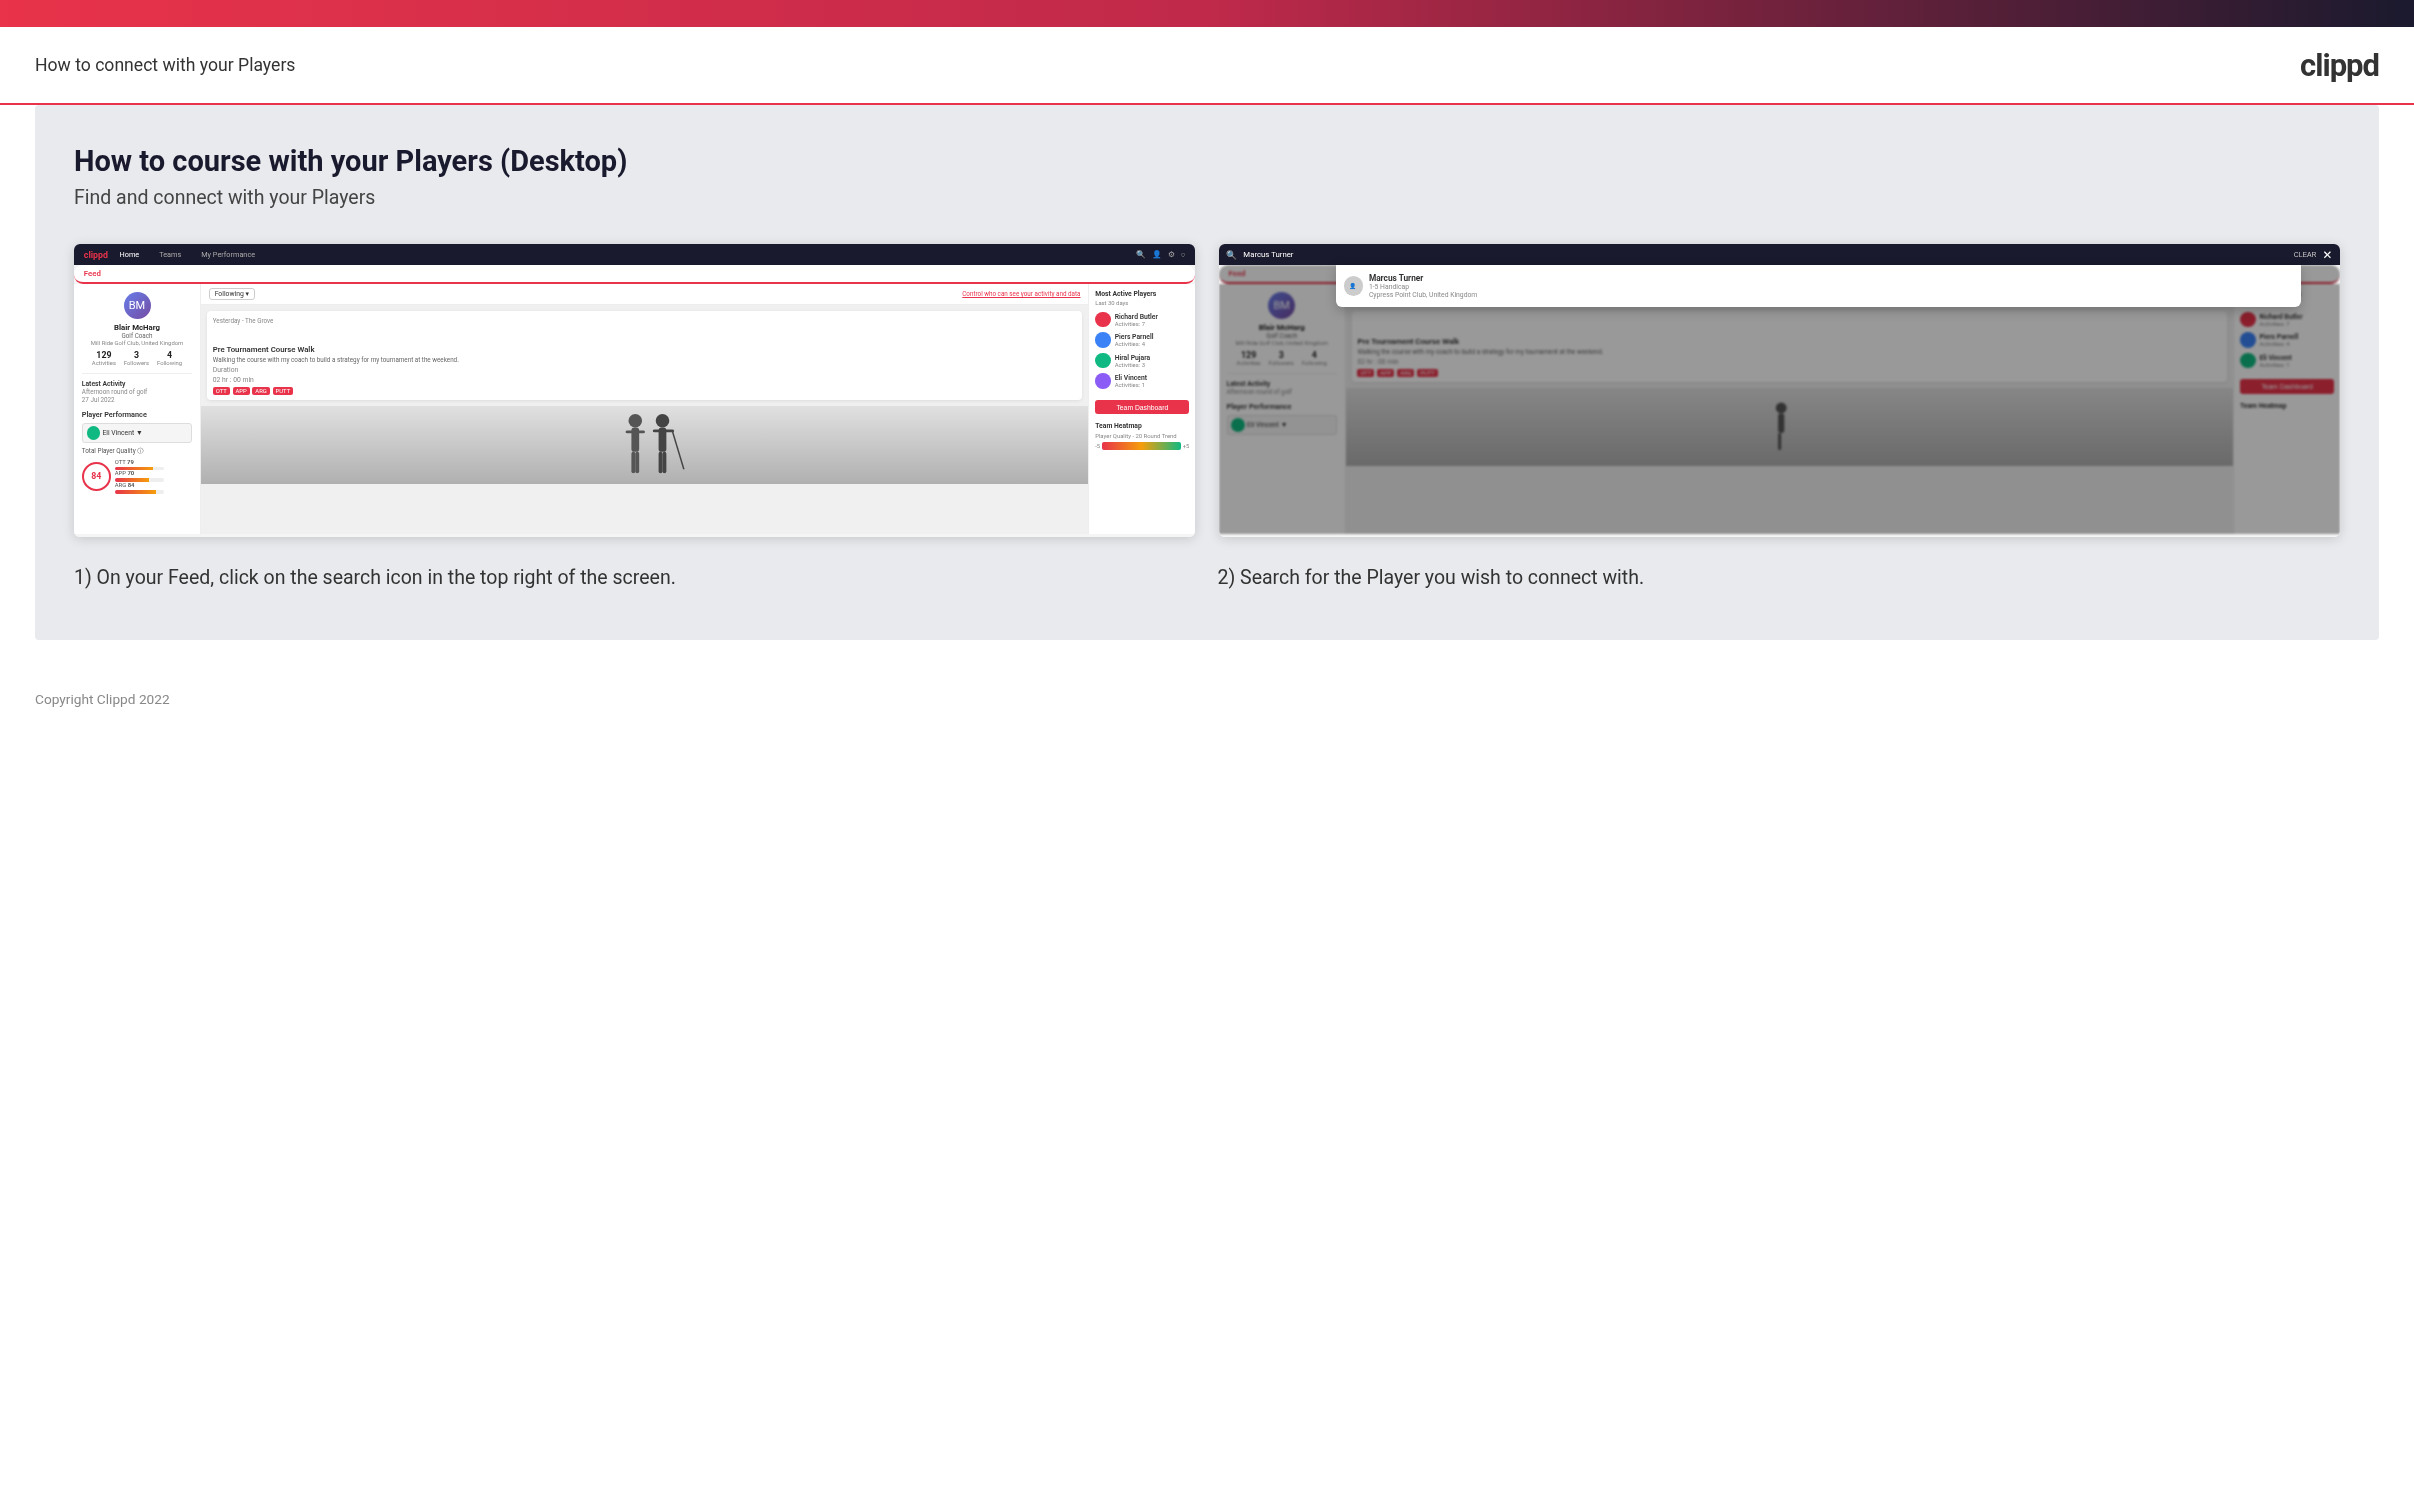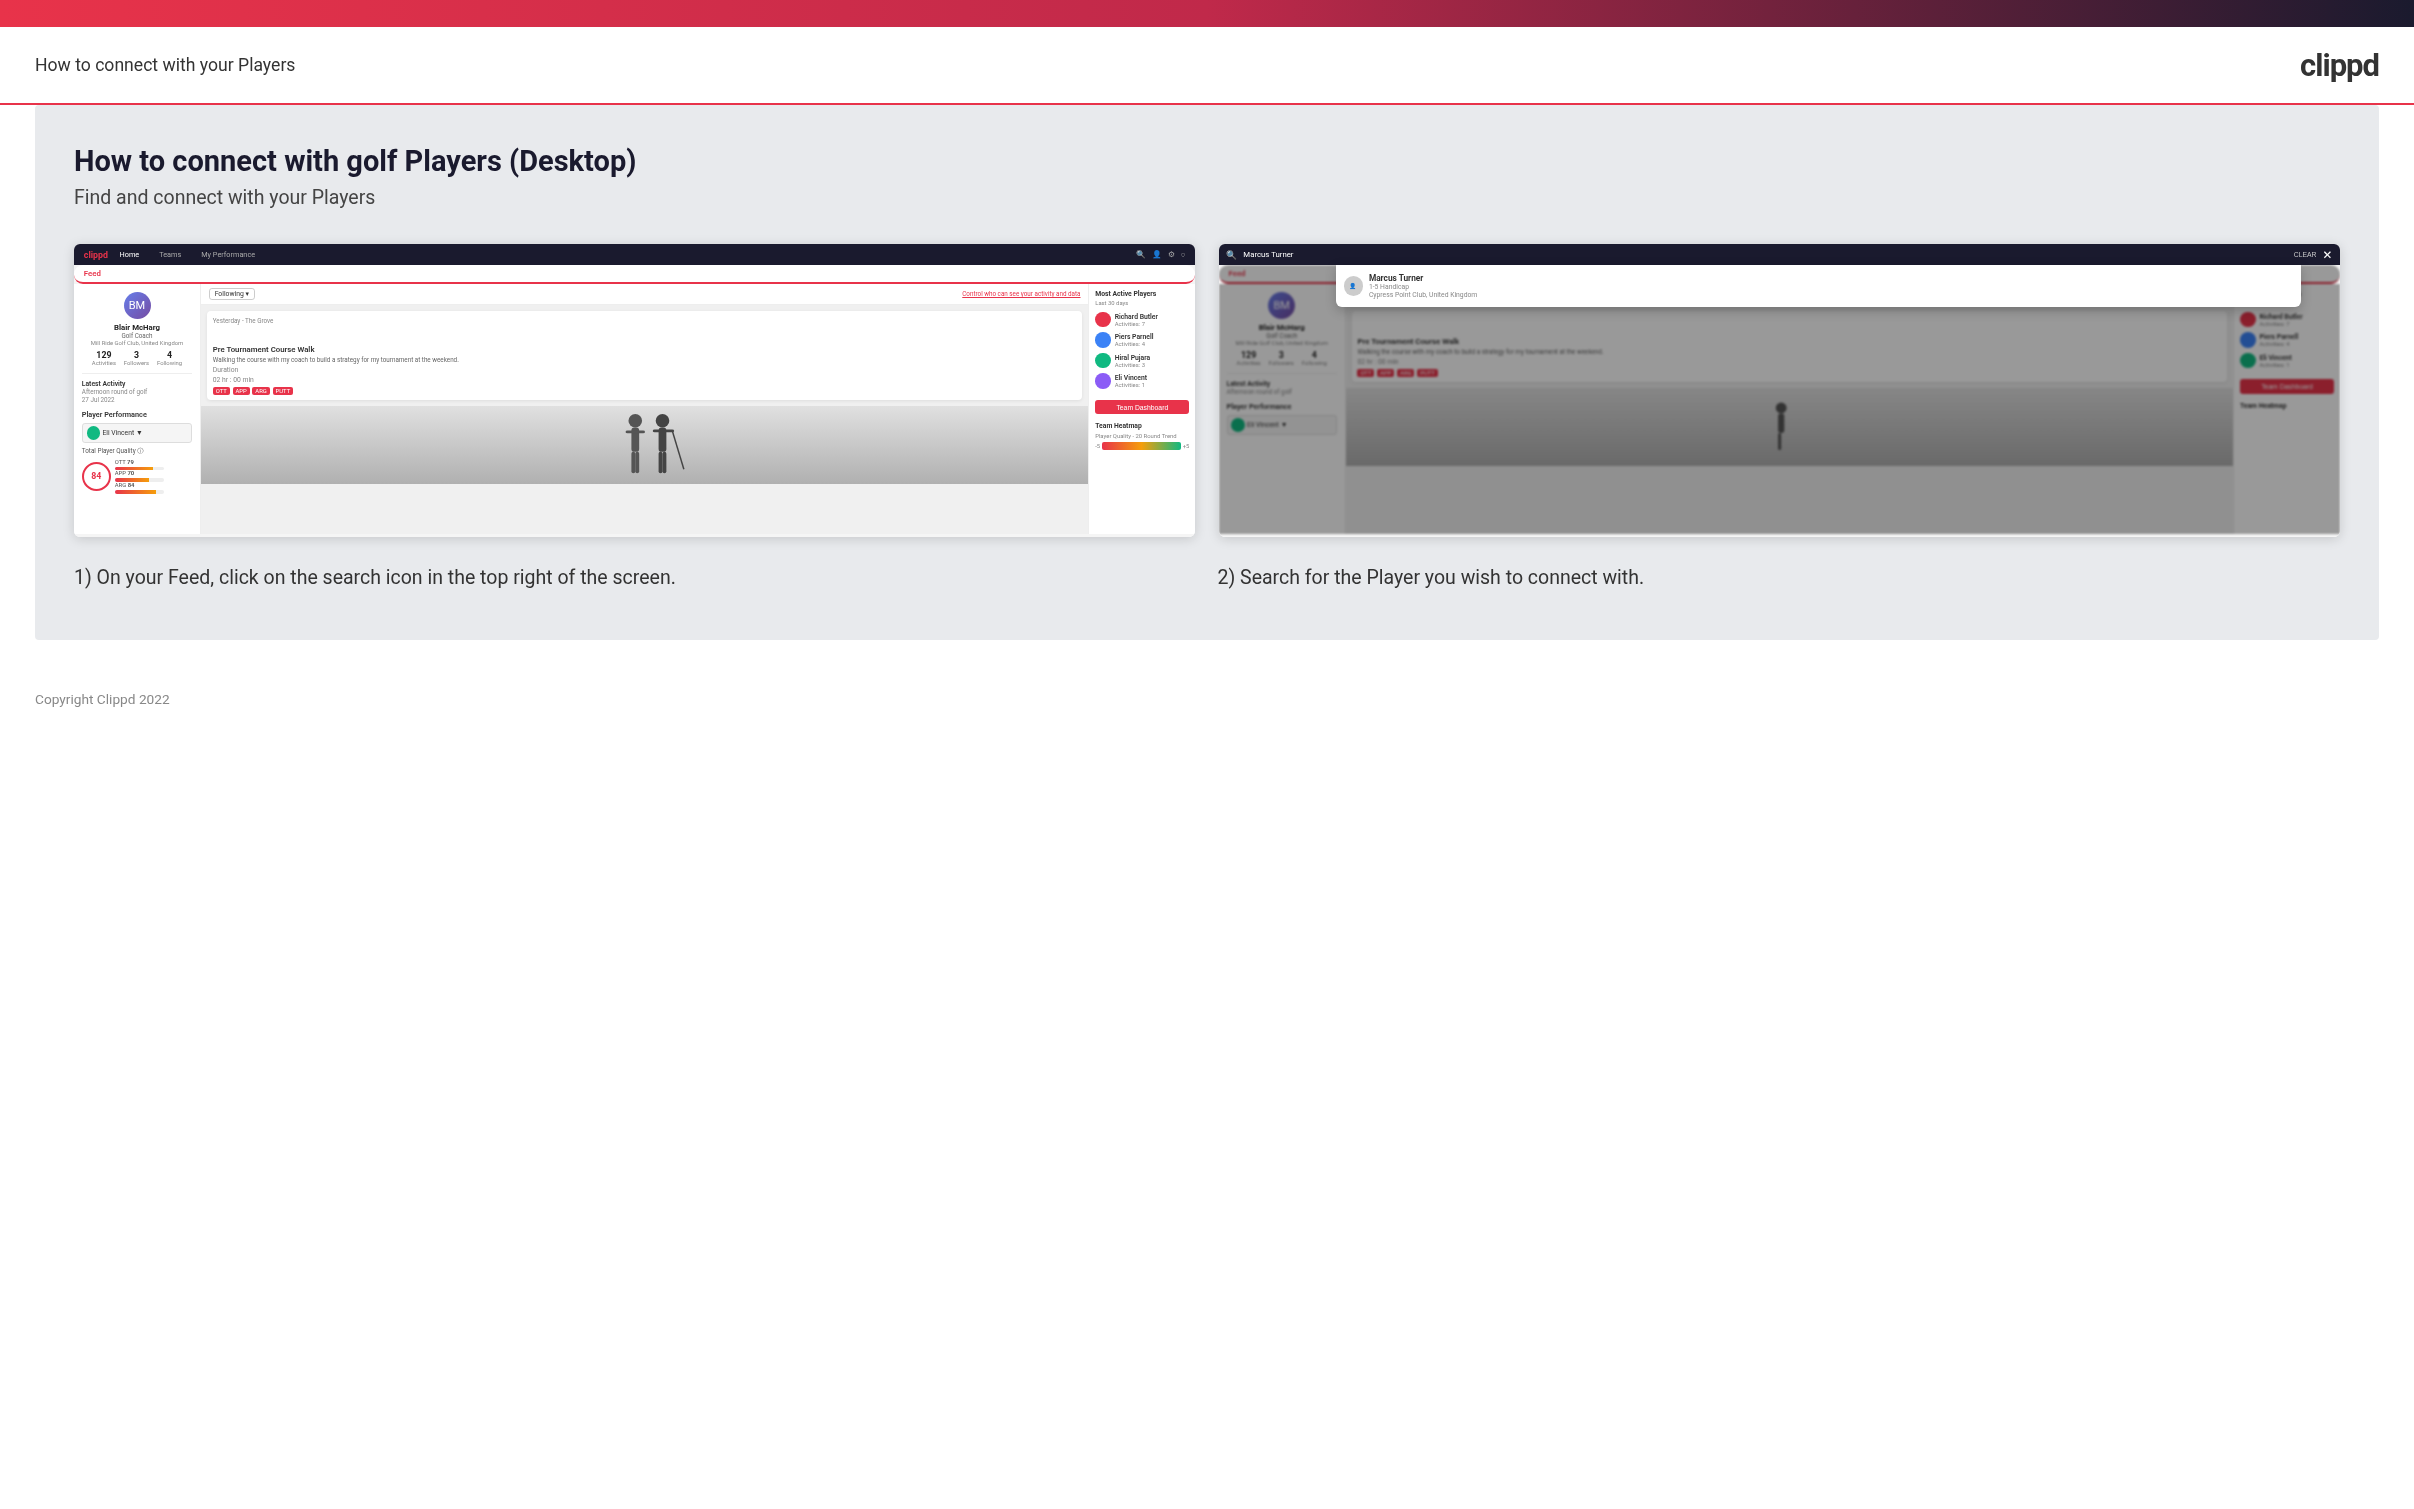--- a/index.html
+++ b/index.html
@@ -540,21 +540,21 @@
 <div class="top-bar"></div>
 
 <div class="page-header">
   <h1 class="page-header-title">How to connect with your Players</h1>
   <div class="logo">
     <span>clippd</span>
   </div>
 </div>
 
 <div class="main-content">
-  <h2 class="hero-title">How to connect with golf Players (Desktop)</h2>
+  <h2 class="hero-title">How to course with your Players (Desktop)</h2>
   <p class="hero-subtitle">Find and connect with your Players</p>
 
   <div class="screenshots-row">
 
     <div class="screenshot-block">
       <div class="mini-app">
 
         <div class="mini-nav">
           <span class="mini-logo">clippd</span>
           <div class="mini-nav-items">

